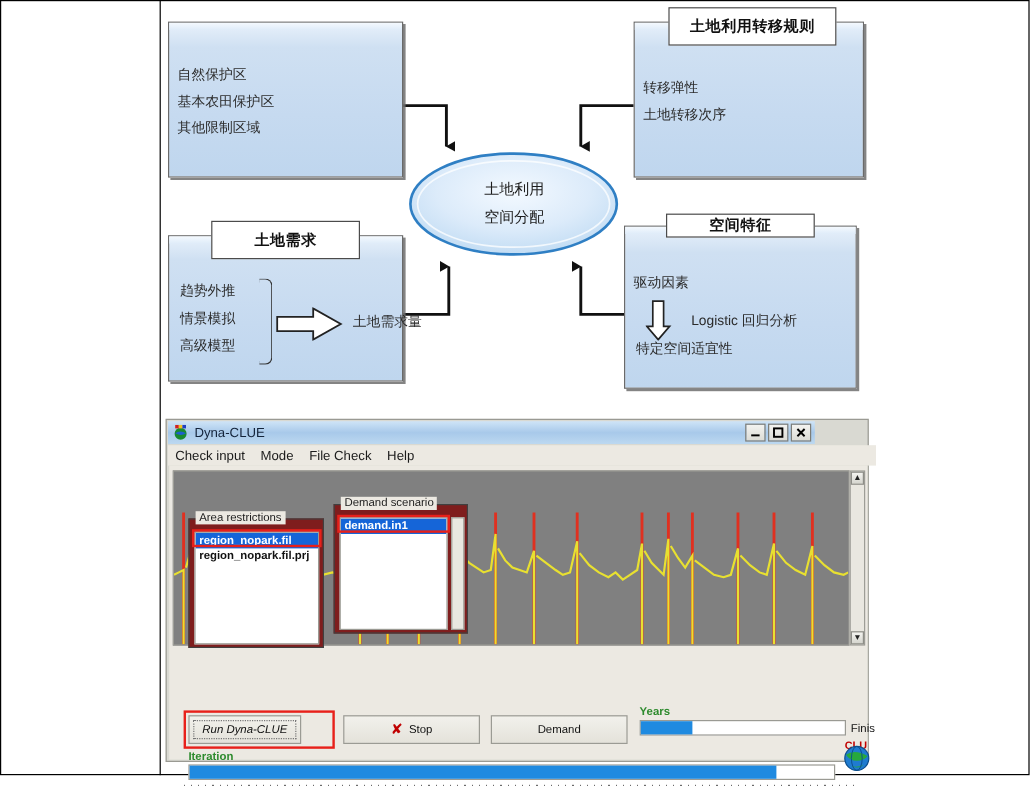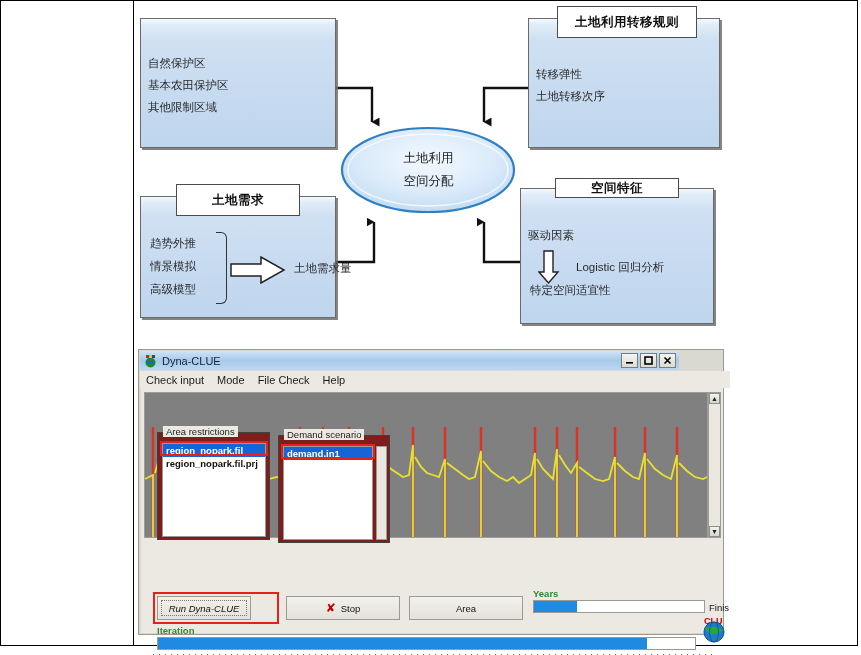--- a/index.html
+++ b/index.html
@@ -98,21 +98,21 @@
   .listbox{position:absolute;background:#fff;border:1px solid #9a9a93;box-sizing:border-box;
          overflow:hidden;}
   .li{font-size:9.5px;color:#111;padding:1px 2px 1px 3px;white-space:nowrap;font-weight:bold;}
   .li.sel{background:#1565d8;color:#fff;}
   .redbox{position:absolute;border:2px solid #e8201a;box-sizing:border-box;pointer-events:none;}
   .list-vsb{position:absolute;width:11px;background:#e9e7e0;border:1px solid #9d9d96;
          box-sizing:border-box;}
 
   #gb-area{left:16px;top:44px;width:113px;height:108px;}
   #lb-area{left:4px;top:10px;width:104px;height:94px;}
-  #gb-demand{left:137px;top:47px;width:112px;height:108px;padding-left:14px;}
+  #gb-demand{left:137px;top:32px;width:112px;height:108px;padding-left:14px;}
   #lb-demand{left:4px;top:10px;width:90px;height:94px;}
   #demand-vsb{left:97px;top:10px;width:11px;height:94px;}
 
   
   .btn{position:absolute;background:linear-gradient(to bottom,#f2f1ec,#e4e2da);
        border:1px solid #9b9b94;box-sizing:border-box;
        display:flex;align-items:center;justify-content:center;gap:5px;
        font-size:9.5px;color:#111;}
   #btn-run{left:16px;top:208px;width:94px;height:24px;font-style:italic;}
   #btn-run-focus{position:absolute;left:3px;top:3px;right:3px;bottom:3px;
@@ -337,21 +337,21 @@
         <span id="btn-run-focus"></span>
       </div>
       <div class="redbox" id="btn-run-red"></div>
 
       <div class="btn" id="btn-stop">
         <span class="xmark">✘</span>
         <span>Stop</span>
       </div>
 
       <div class="btn" id="btn-pause">
-        <span>Area</span>
+        <span>Demand</span>
       </div>
 
       <div class="plabel" id="lbl-years">Years</div>
       <div class="pbar" id="pb-years">
         <div class="pfill" id="fill-years" style="width:25%"></div>
       </div>
       <div id="finis">Finis</div>
 
       <div class="plabel" id="lbl-iter">Iteration</div>
       <div class="pbar" id="pb-iter">

